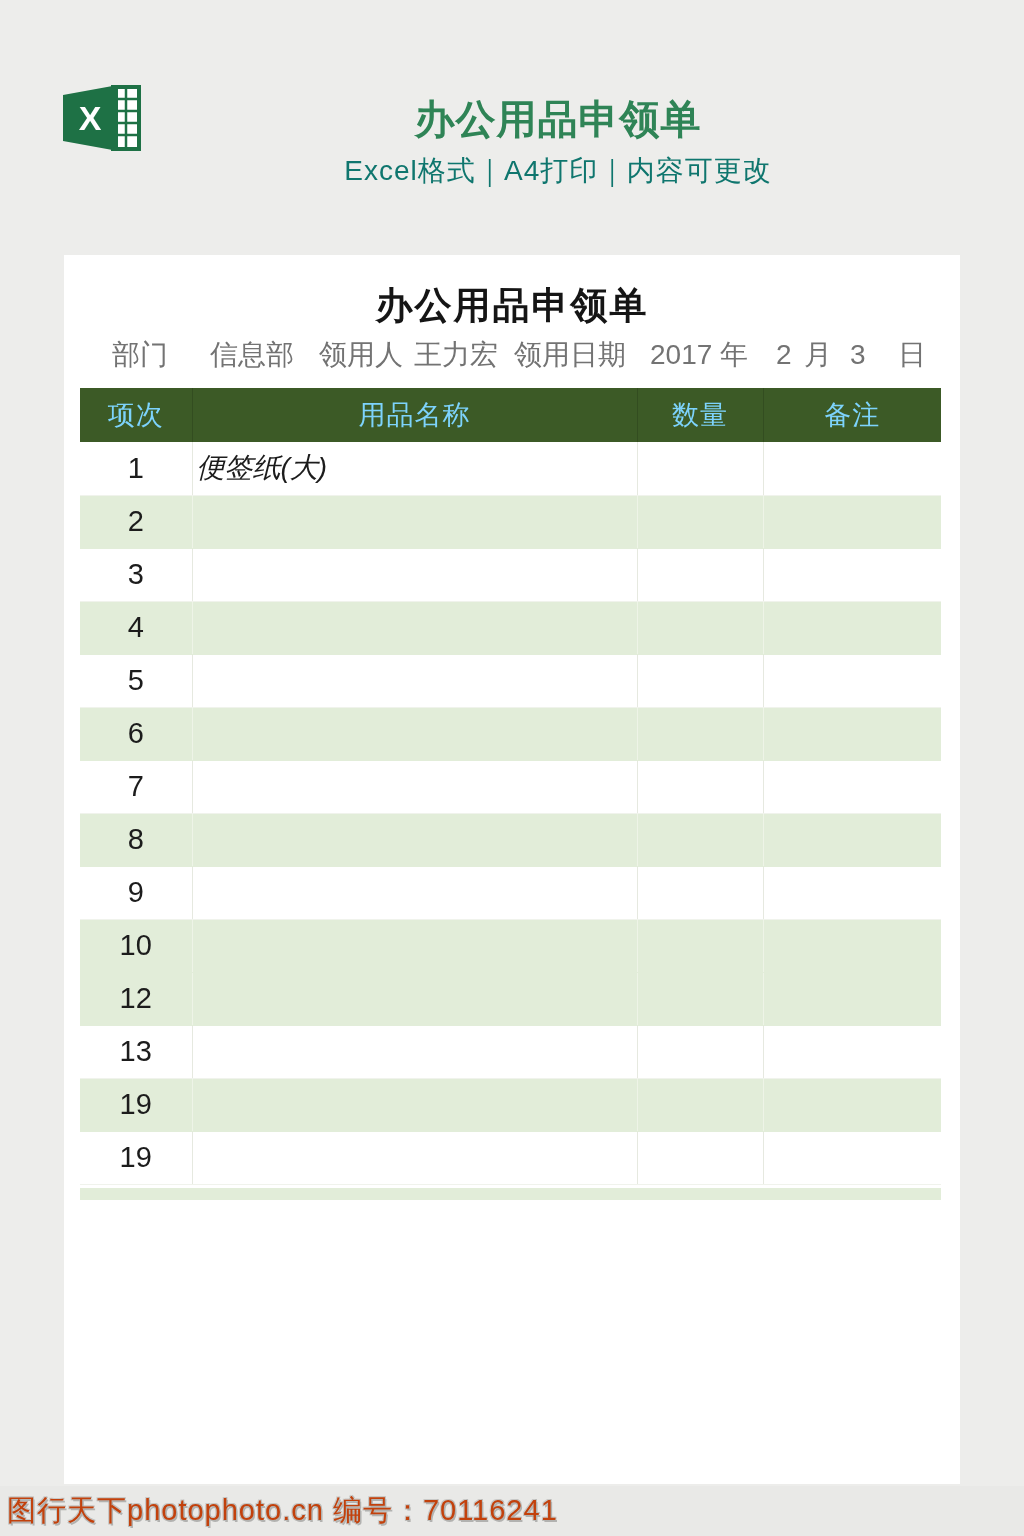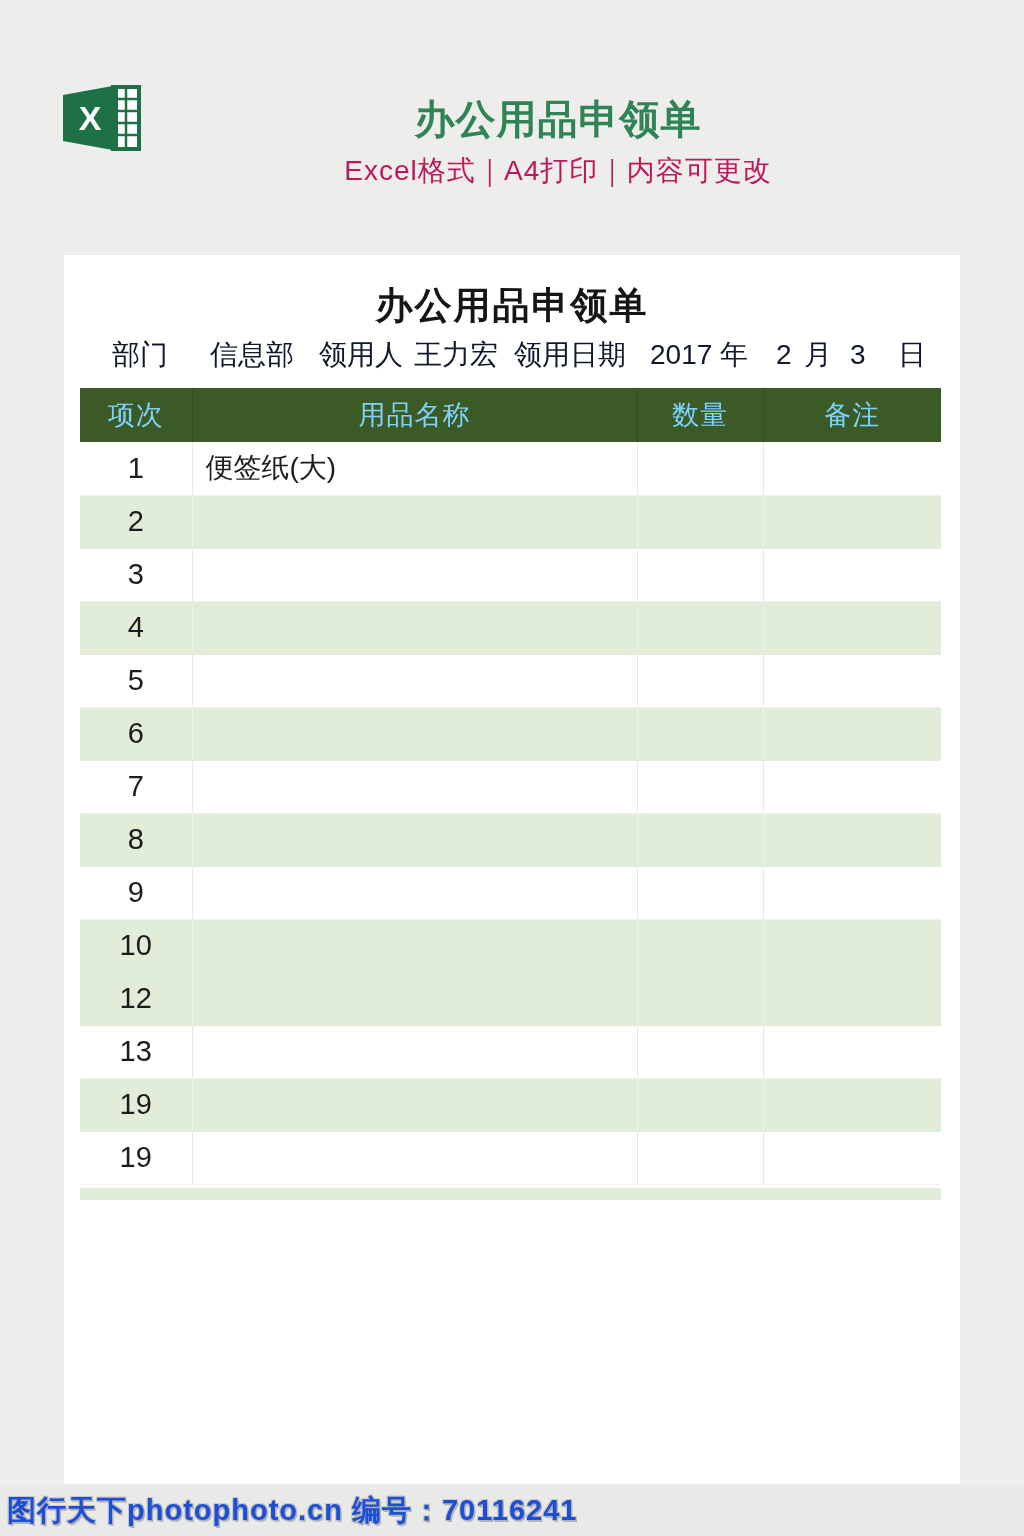--- a/index.html
+++ b/index.html
@@ -14,68 +14,68 @@
   .excel-logo{position:absolute;left:63px;top:84px;width:78px;height:68px;}
   .logo-green{fill:var(--brand-green,#1e7145);}
   .logo-line{stroke:var(--brand-green,#1e7145);}
   .page-title{
     position:absolute;left:92px;right:0;top:92px;margin:0;
     text-align:center;font-size:40px;font-weight:700;
     color:var(--title-green,#2f8456);letter-spacing:1px;
   }
   .page-subtitle{
     position:absolute;left:92px;right:0;top:152px;margin:0;
-    text-align:center;font-size:28px;color:#be185d;letter-spacing:1px;
+    text-align:center;font-size:28px;color:#0f766e;letter-spacing:1px;
   }
   
   .card{
     position:absolute;left:64px;top:255px;width:896px;height:1229px;
     background:#ffffff;
   }
   .card-title{
     position:absolute;top:26px;left:0;right:0;margin:0;
     text-align:center;font-size:37px;font-weight:700;color:#151515;letter-spacing:2px;
   }
-  .info-row{position:absolute;top:82px;left:0;right:0;height:42px;font-size:28px;color:#0f172a;}
+  .info-row{position:absolute;top:82px;left:0;right:0;height:42px;font-size:28px;color:#737373;}
   .info-item{position:absolute;top:0;white-space:nowrap;line-height:36px;}
   
   .table-wrap{position:absolute;left:16px;top:133px;width:861px;}
   table{width:861px;border-collapse:collapse;table-layout:fixed;color:#1c1c1c;}
   th{
     height:52px;background:var(--header-green,#3c5a26);color:#7dd3fc;
     font-weight:400;font-size:27px;letter-spacing:1px;
     border-right:1px solid rgba(0,0,0,0.14);
   }
   th:last-child{border-right:none;}
   td{
     height:53px;box-sizing:border-box;background:#ffffff;
     border-right:1px solid #e6e9e0;border-bottom:1px solid #f0f3ec;
     font-size:28px;
   }
   td:last-child{border-right:none;}
   td.cell-index{text-align:center;font-size:29px;}
-  td.cell-name{text-align:left;padding-left:13px;}
+  td.cell-name{text-align:left;padding-left:4px;font-style:italic;}
   td.cell-qty,td.cell-note{text-align:center;}
   tr.banded td{
     background:var(--band-green,#e2edd9);
     border-right-color:#eef4e7;border-bottom-color:var(--band-green,#e2edd9);
   }
   .partial-row{
     width:100%;height:15px;background:var(--band-green,#e2edd9);
     border-top:3px solid #ffffff;box-sizing:border-box;
   }
   
   .footer-bar{
     position:absolute;left:0;bottom:0;width:100%;height:50px;
     background:var(--footer-bar,#e9e9e7);
   }
   .watermark{
     position:absolute;left:7px;top:5px;
-    font-size:29px;font-weight:700;letter-spacing:1px;
-    color:#1d4ed8;
+    font-size:29px;font-weight:400;letter-spacing:1px;
+    color:#c2410c;
     text-shadow:1.5px 1.5px 0 #b2b2b0,-1px -1px 0 #c9c9c7,1px -1px 0 #bdbdbb,-1px 1px 0 #bdbdbb;
   }
 </style>
 </head>
 <body>
 
 <div class="page">
 
   <div class="excel-logo">
     <svg width="78" height="68" viewBox="0 0 78 68" xmlns="http://www.w3.org/2000/svg">

